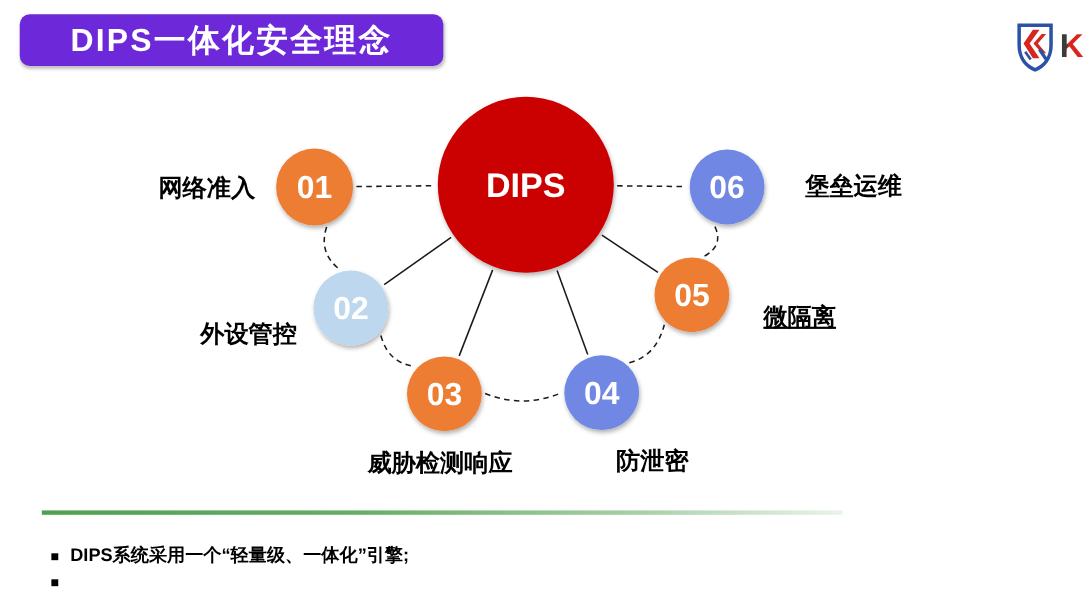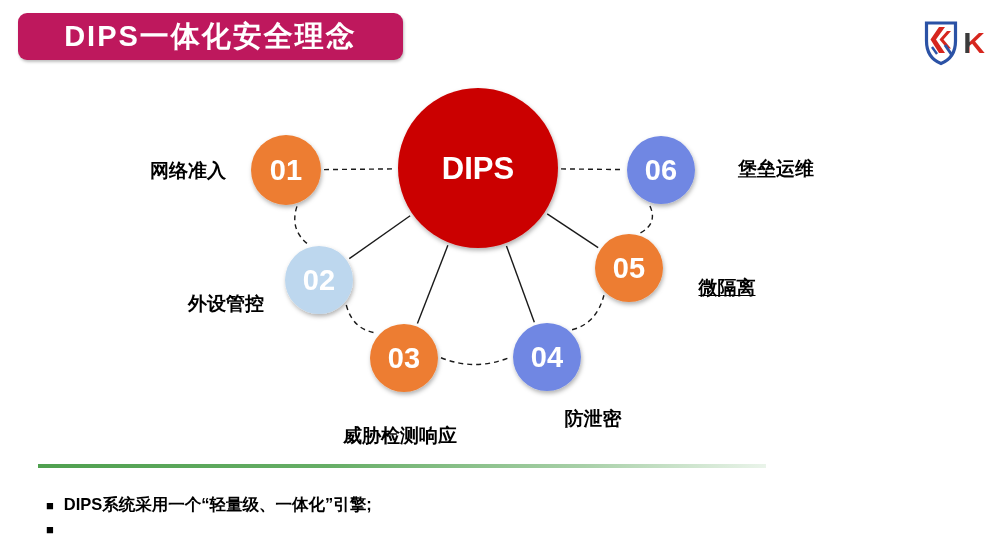--- a/index.html
+++ b/index.html
@@ -4,21 +4,21 @@
 <style>
   html,body{margin:0;padding:0;}
   body{
     width:993px;height:548px;position:relative;overflow:hidden;
     background:#ffffff;
     font-family:"Liberation Sans","DejaVu Sans",sans-serif;
   }
   
   .title-badge{
     position:absolute;left:18px;top:13px;width:385px;height:47px;
-    background:#be185d;border-radius:9px;
+    background:#6d28d9;border-radius:9px;
     display:flex;align-items:center;justify-content:center;
     color:#ffffff;font-size:29px;font-weight:bold;letter-spacing:2px;
     box-shadow:1px 2px 3px rgba(0,0,0,0.25);
   }
   
   .logo{
     position:absolute;right:8px;top:20px;height:46px;
     display:flex;align-items:center;gap:5px;
   }
   .logo-text{
@@ -37,21 +37,21 @@
   
   .diagram-svg{position:absolute;left:0;top:0;}
   .edge-solid{stroke:#1a1a1a;stroke-width:1.4;fill:none;}
   .edge-dashed{stroke:#1a1a1a;stroke-width:1.4;fill:none;stroke-dasharray:5 4;}
   .node-num{
     fill:#ffffff;font-weight:bold;text-anchor:middle;
     font-family:"Liberation Sans","DejaVu Sans",sans-serif;
   }
   .node-label{
     position:absolute;transform:translate(-50%,-50%);
-    font-size:19px;font-weight:bold;color:#000;white-space:nowrap;
+    font-size:22px;font-weight:bold;color:#000;white-space:nowrap;
   }
   
   .divider{
     position:absolute;left:38px;top:464px;width:728px;height:4px;
     background:linear-gradient(to right,#4fa04f 0%,#66ae66 40%,#a8d0a8 75%,#eaf4ea 100%);
   }
   .bullets{
     position:absolute;left:46px;top:493px;list-style:none;margin:0;padding:0;
   }
   .bullets li{
@@ -114,21 +114,21 @@
       <text x="547" y="367.44" class="node-num" font-size="29">04</text>
       <circle cx="629" cy="268" r="34" fill="#ed7d31" filter="url(#nodeShadow)"></circle>
       <text x="629" y="278.44" class="node-num" font-size="29">05</text>
       <circle cx="661" cy="170" r="34" fill="#6f87e3" filter="url(#nodeShadow)"></circle>
       <text x="661" y="180.44" class="node-num" font-size="29">06</text>
     </g>
 </svg>
 <div id="labels-layer">
     <div class="node-label" style="left: 188px; top: 171px;">网络准入</div>
     <div class="node-label" style="left: 226px; top: 304px;">外设管控</div>
-    <div class="node-label" style="left: 400px; top: 421px; margin-top: 15px;">威胁检测响应</div>
+    <div class="node-label" style="left: 400px; top: 421px;">威胁检测响应</div>
     <div class="node-label" style="left: 593px; top: 419px; font-family: Liberation Mono, monospace;">防泄密</div>
     <div class="node-label" style="left: 727px; top: 288px; text-decoration: underline;">微隔离</div>
     <div class="node-label" style="left: 776px; top: 169px;">堡垒运维</div>
   </div>
 
 <div class="divider"></div>
 <ul class="bullets">
   <li>
     <span class="bullet-marker">■</span>
     <span>DIPS系统采用一个“轻量级、一体化”引擎;</span>

